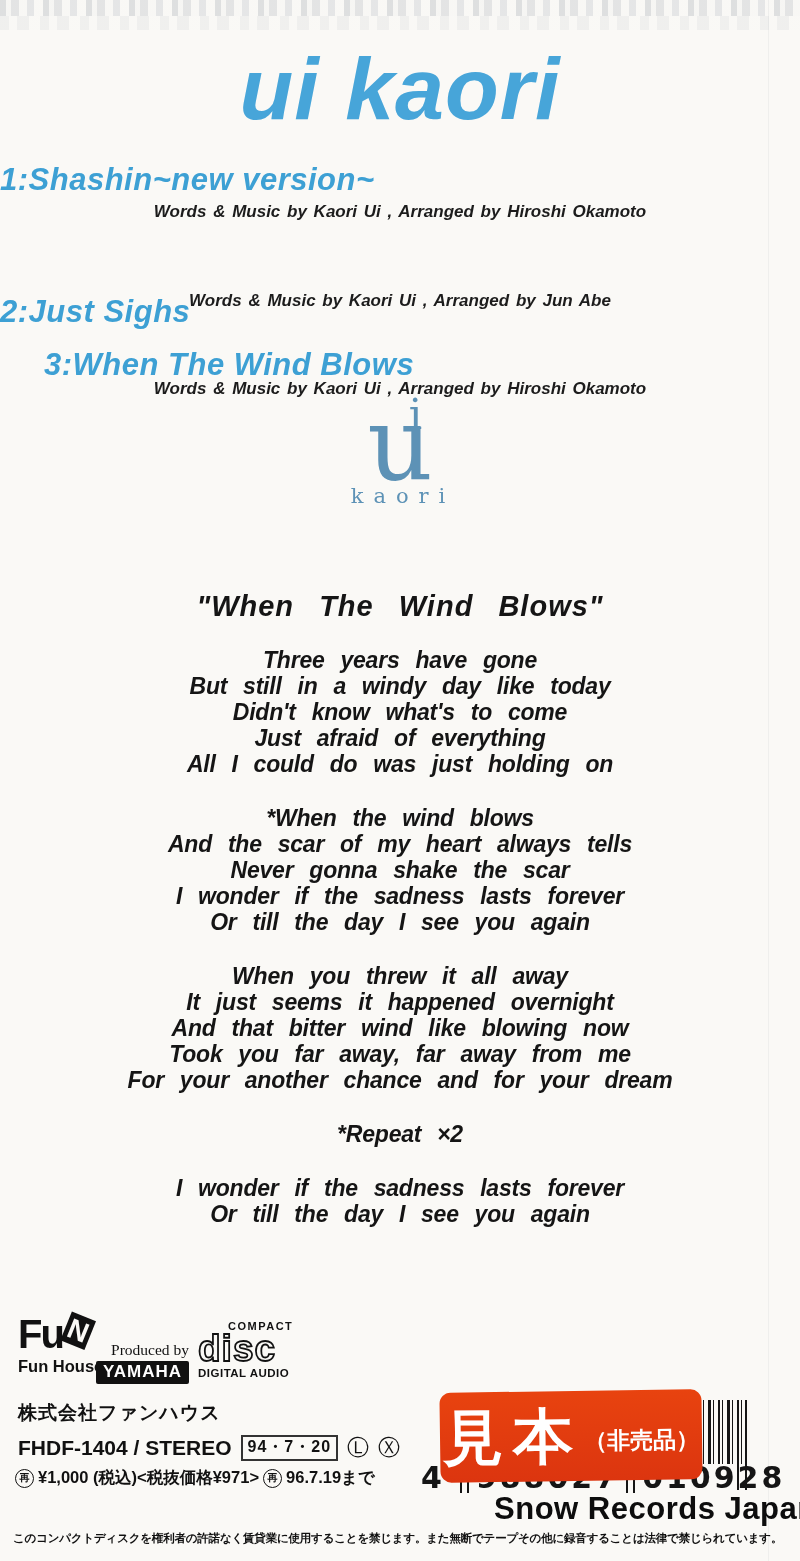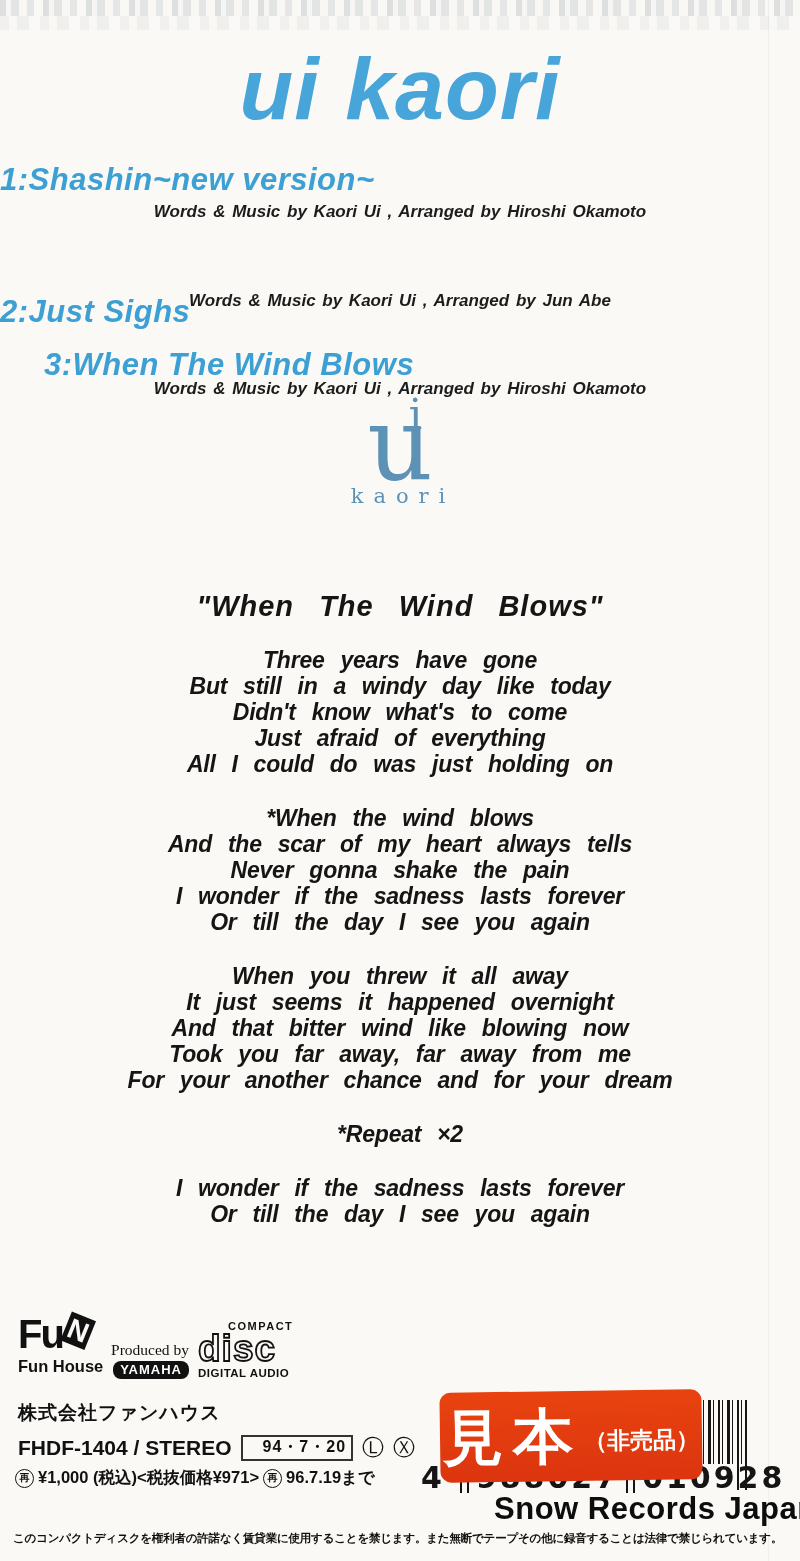--- a/index.html
+++ b/index.html
@@ -46,36 +46,36 @@
 
   
   .fun-logo{position:absolute;left:18px;top:1316px;width:88px;text-align:left;}
   .fun-mark{font-size:40px;font-weight:900;line-height:.9;color:#111;letter-spacing:-2px;display:inline-block;}
   .fun-n{display:inline-block;background:#111;color:#faf9f6;font-size:28px;line-height:1.05;padding:1px 3px;
     transform:rotate(22deg) translate(-1px,-8px);letter-spacing:0;}
   .fun-label{font-size:16.5px;font-weight:bold;color:#111;margin-top:3px;letter-spacing:0;}
 
   .produced{position:absolute;left:93px;top:1341px;width:96px;text-align:right;}
   .produced-text{font-family:"Liberation Serif",serif;font-size:15.5px;color:#111;}
-  .yamaha-box{display:inline-block;background:#111;color:#fff;font-weight:bold;font-size:13px;
-    letter-spacing:1px;padding:1px 7px 2px 7px;border-radius:8px;margin-top:2px;}
+  .yamaha-box{display:inline-block;background:#111;color:#fff;font-weight:bold;font-size:17px;
+    letter-spacing:1px;padding:1px 7px 2px 7px;border-radius:2px;margin-top:2px;}
 
   .cd-logo{position:absolute;left:198px;top:1320px;width:110px;}
   .cd-compact{font-size:11px;font-weight:800;letter-spacing:1.5px;color:#111;margin-left:30px;}
   .cd-disc{font-size:37px;font-weight:900;letter-spacing:1px;line-height:.92;color:#111;}
   @supports (-webkit-text-stroke: 2px black){
     .cd-disc{color:transparent;-webkit-text-stroke:1.8px #111;}
   }
   .cd-da{font-size:11.5px;font-weight:800;letter-spacing:.5px;color:#111;margin-top:1px;}
 
   
   .company{position:absolute;left:18px;top:1400px;font-size:19px;font-weight:bold;letter-spacing:1px;color:#111;}
   .catalog-row{position:absolute;left:18px;top:1433px;display:flex;align-items:center;gap:9px;}
   .catalog{font-size:21px;font-weight:800;letter-spacing:0;color:#111;}
-  .date-box{border:2px solid #333;font-size:16px;font-weight:800;padding:0 5px 1px 20px;letter-spacing:1px;color:#111;}
+  .date-box{border:2px solid #333;font-size:16px;font-weight:800;padding:0 5px 1px 5px;letter-spacing:1px;color:#111;}
   .circle-mark{font-size:22px;color:#111;font-family:"DejaVu Sans",sans-serif;}
   .price-row{position:absolute;left:15px;top:1467px;display:flex;align-items:center;gap:4px;
     font-size:16.5px;font-weight:800;color:#111;white-space:nowrap;}
   .maru{flex:0 0 auto;width:17px;height:17px;border:1.5px solid #111;border-radius:50%;
     display:inline-flex;align-items:center;justify-content:center;font-size:10px;font-weight:bold;}
 
   
   .barcode{position:absolute;left:699px;top:1400px;width:48px;height:64px;
     background:repeating-linear-gradient(90deg,
       #161616 0 2px, transparent 2px 4px,
@@ -134,21 +134,21 @@
       <p>Three years have gone</p>
       <p>But still in a windy day like today</p>
       <p>Didn't know what's to come</p>
       <p>Just afraid of everything</p>
       <p>All I could do was just holding on</p>
     </div>
 
     <div class="stanza">
       <p>*When the wind blows</p>
       <p>And the scar of my heart always tells</p>
-      <p>Never gonna shake the pain</p>
+      <p>Never gonna shake the scar</p>
       <p>I wonder if the sadness lasts forever</p>
       <p>Or till the day I see you again</p>
     </div>
 
     <div class="stanza">
       <p>When you threw it all away</p>
       <p>It just seems it happened overnight</p>
       <p>And that bitter wind like blowing now</p>
       <p>Took you far away, far away from me</p>
       <p>For your another chance and for your dream</p>

